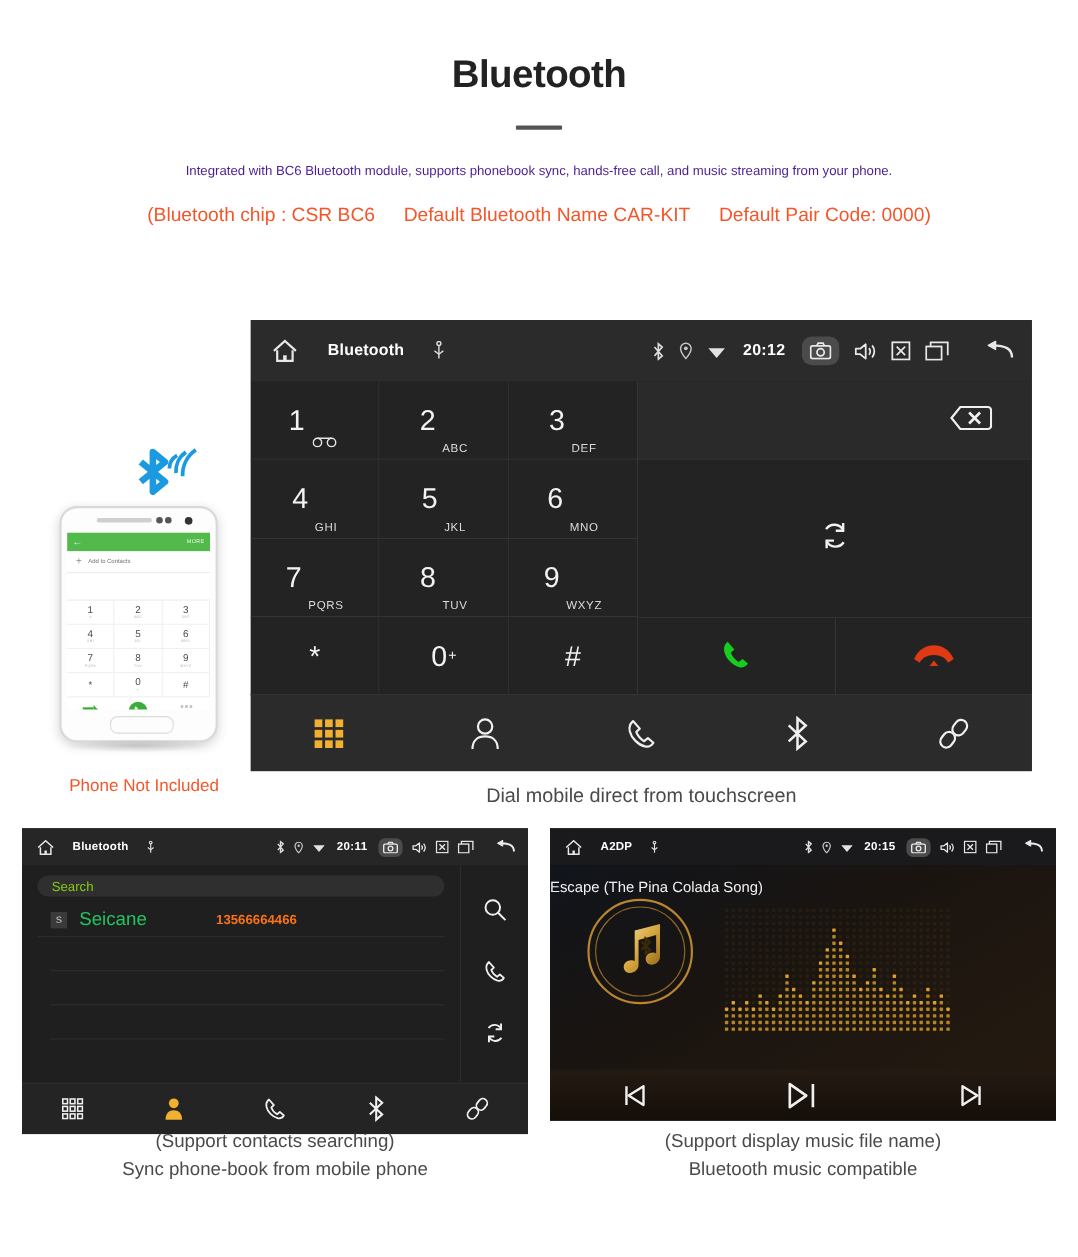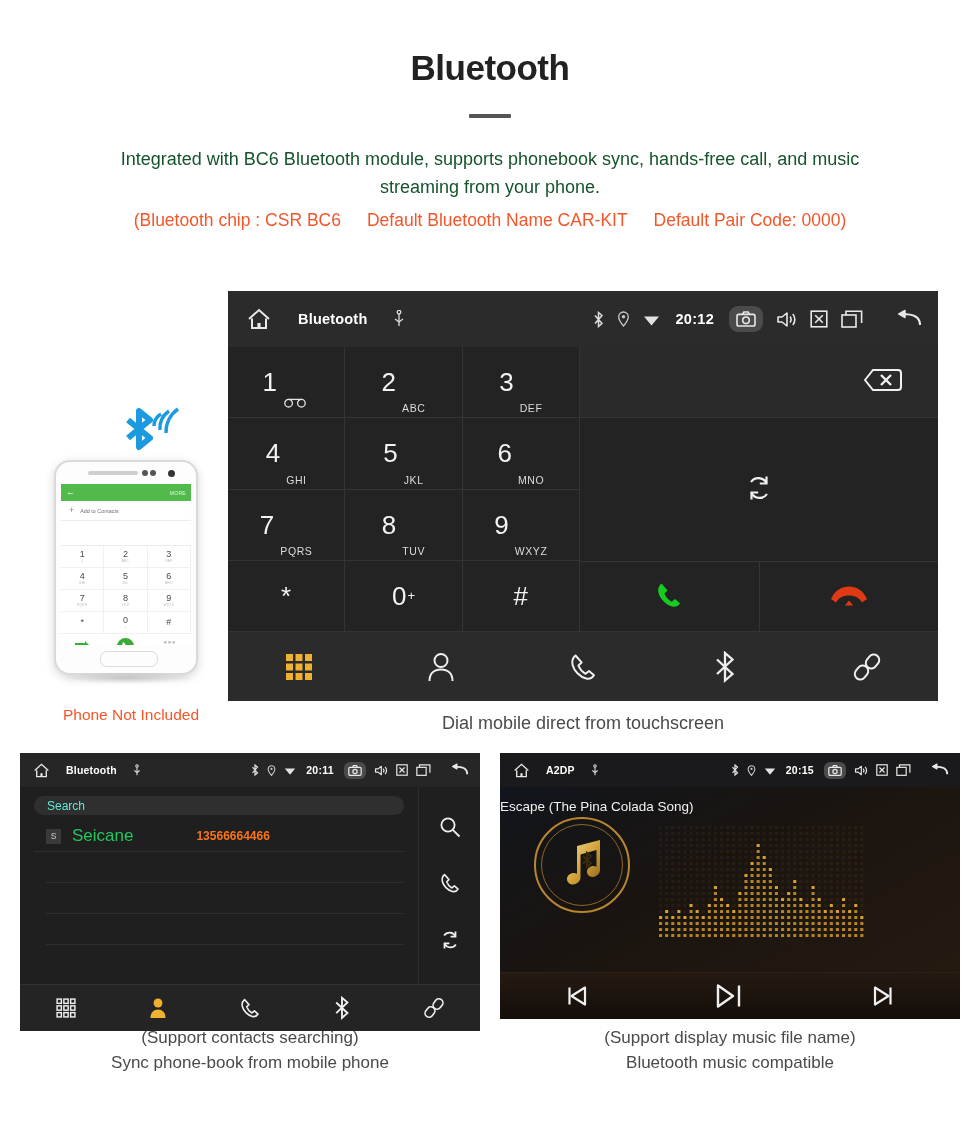--- a/index.html
+++ b/index.html
@@ -10,25 +10,25 @@
   }
   
   .page-title{
     text-align:center;font-size:35px;font-weight:bold;color:#222;
     letter-spacing:-0.5px;margin:0;padding-top:48px;
   }
   .title-rule{
     width:42px;height:4px;background:#555;margin:26px auto 0;border-radius:1px;
   }
   .subtitle{
-    text-align:center;font-size:18px;color:#14532d;line-height:1.55;
+    text-align:center;font-size:12px;color:#4c1d95;line-height:1.55;
     margin:28px auto 0;width:800px;
   }
   .specline{
-    text-align:center;font-size:17.5px;color:#f4562a;margin-top:8px;
+    text-align:center;font-size:17.5px;color:#f4562a;margin-top:20px;
     white-space:nowrap;
   }
   .specline span{display:inline-block;}
   .spec-gap{width:26px;display:inline-block;}
 
   
   .dialer-panel{
     position:absolute;left:228px;top:291px;width:710px;height:410px;
     background:#1e1e1e;
   }
@@ -129,21 +129,21 @@
   .sb-sm .sb-time{font-size:10.5px;}
   .sb-sm .sb-cam{border-radius:6px;padding:3px 4px;}
 
   
   .cts-body{position:relative;height:197px;background:#1f1f1f;}
   .cts-main{position:absolute;left:0;top:0;right:62px;bottom:0;padding:9px 14px 0 14px;box-sizing:border-box;}
   .searchbar{
     height:19px;background:#2f2f2f;border-radius:10px;display:flex;align-items:center;
     padding-left:13px;box-sizing:border-box;
   }
-  .searchbar .ph{font-size:12px;color:#5eead4;}
+  .searchbar .ph{font-size:12px;color:#84cc16;}
   .ctrow{display:flex;align-items:center;height:30px;margin-top:6px;padding-left:12px;
     border-bottom:1px solid #2e2e2e;}
   .ct-badge{width:15px;height:15px;background:#3a3a3a;color:#cfcfcf;font-size:8.5px;
     display:flex;align-items:center;justify-content:center;margin-right:11px;}
   .ct-name{font-size:17px;color:#22c55e;}
   .ct-num{font-size:12px;color:#f97316;font-weight:bold;margin-left:63px;}
   .ctline{height:30px;border-bottom:1px solid #2e2e2e;margin-left:12px;}
   .cts-rail{position:absolute;right:0;top:0;width:62px;bottom:0;border-left:1px solid #2e2e2e;
     display:flex;flex-direction:column;align-items:center;justify-content:space-around;padding:14px 0;box-sizing:border-box;}
   .bottomnav-sm{height:46px;background:#242424;display:flex;align-items:center;border-top:1px solid #313131;}

